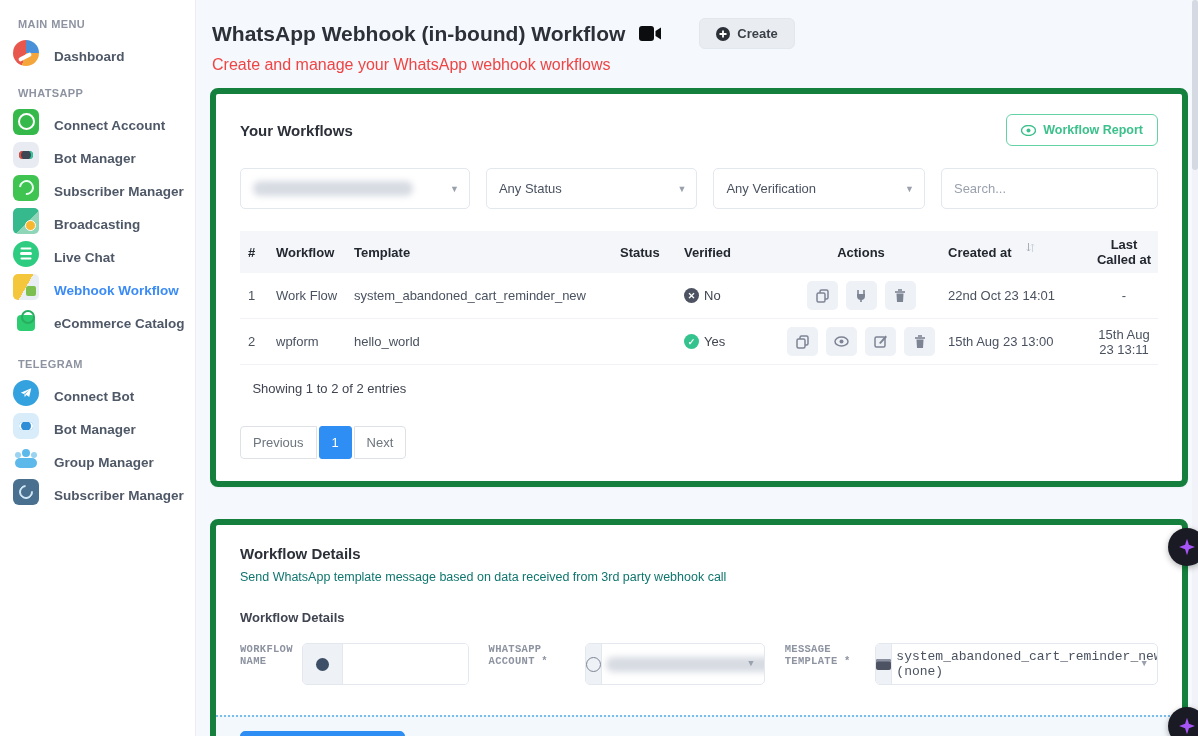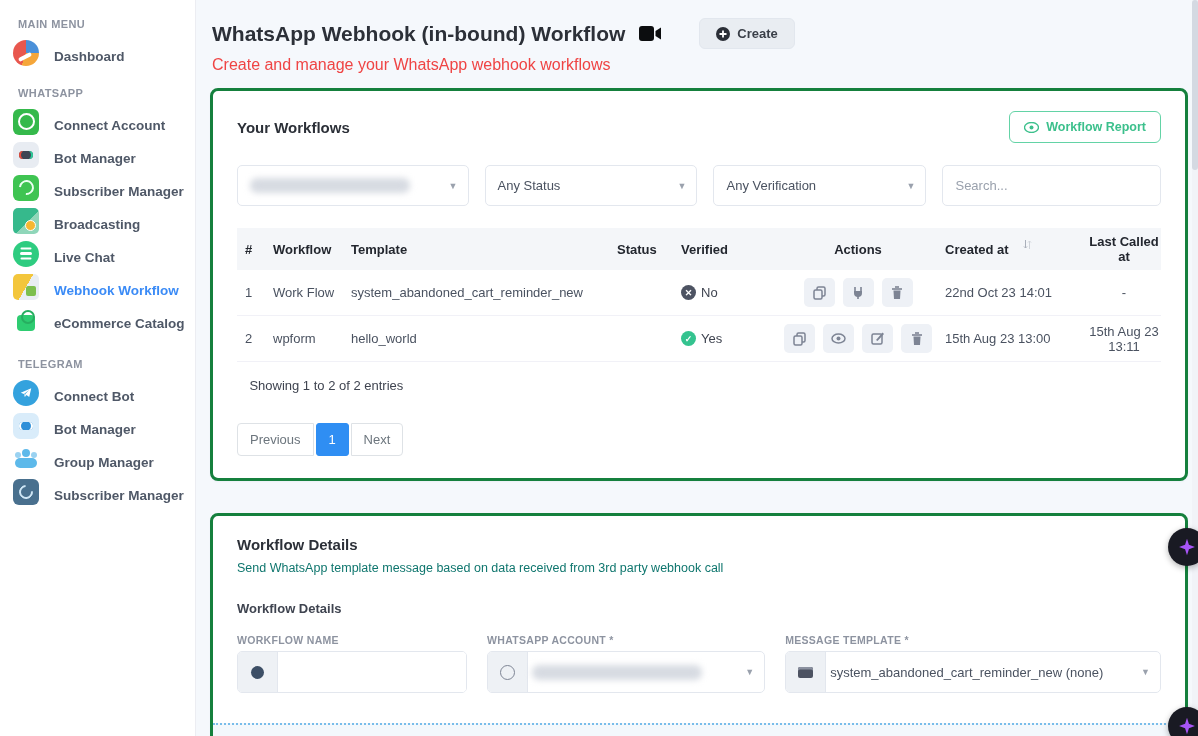--- a/index.html
+++ b/index.html
@@ -62,21 +62,21 @@
 
   
   .page-head { display:flex; align-items:center; gap:14px; padding:8px 0 0 4px; }
   .page-title { font-size:21px; font-weight:700; color:#2c3038; }
   .cam-icon svg { display:block; }
   .btn-create { display:flex; align-items:center; gap:7px; background:#e9edf2; border:1px solid #e2e7ee;
     color:#3a3f48; font-size:13px; font-weight:600; padding:7px 16px; border-radius:6px; cursor:pointer; margin-left:22px; }
   .page-sub { font-size:16px; color:#ef4444; padding:7px 0 0 4px; }
 
   
-  .card { background:#fff; border:3px solid #15803d; border-radius:8px;
+  .card { background:#fff; border:6px solid #15803d; border-radius:8px;
     box-shadow:0 1px 2px rgba(30,60,90,.04); margin-left:2px; }
   .card-workflows { margin-top:14px; width:978px; }
   .cw-head { display:flex; align-items:center; justify-content:space-between; padding:20px 24px 6px 24px; }
   .cw-title { font-size:15px; font-weight:700; color:#2c3038; }
   .btn-report { display:flex; align-items:center; gap:7px; background:#fff; border:1px solid #63d3a6;
     color:#3cc08c; font-size:12.5px; font-weight:600; padding:8px 14px; border-radius:6px; cursor:pointer; }
 
   .filters { display:flex; gap:16px; padding:16px 24px 4px 24px; }
   .fcontrol { height:41px; border:1px solid #e3e7ee; border-radius:5px; background:#fff;
     display:flex; align-items:center; padding:0 12px; font-size:13px; color:#4a5260; position:relative; }
@@ -134,21 +134,21 @@
   .pbtn.page { width:33px; background:#2f8ef3; border-color:#2f8ef3; color:#fff; margin:0 2px; border-radius:3px; }
   .pbtn.next { border-radius:0 4px 4px 0; }
 
   
   .card-details { margin-top:32px; width:978px; overflow:hidden; }
   .cd-body { padding:20px 24px 0 24px; }
   .cd-title { font-size:15px; font-weight:700; color:#2c3038; }
   .cd-sub { font-size:12.5px; color:#0f766e; margin-top:8px; }
   .cd-section { font-size:13px; color:#3f4450; font-weight:600; margin-top:26px; }
   .formrow { display:flex; gap:20px; margin-top:18px; }
-  .fgroup { display:flex; flex-direction:column; }
+  .fgroup { display:flex; flex-direction:row;font-family:Liberation Mono, monospace; }
   .flabel { font-size:10.5px; letter-spacing:.3px; color:#8d93a0; font-weight:700; margin-bottom:5px; }
   .igroup { display:flex; height:42px; border:1px solid #e3e7ee; border-radius:5px; background:#fff;
     overflow:hidden; position:relative; }
   .iprep { width:40px; background:#eef1f5; display:flex; align-items:center; justify-content:center;
     border-right:1px solid #e3e7ee; color:#58606e; }
   .ival { flex:1; display:flex; align-items:center; padding:0 4px; font-size:13px; color:#4a5260; }
   .g-name { width:240px; } .g-acct { width:290px; } .g-tpl { width:392px; }
   .dotcircle { width:13px; height:13px; border-radius:50%; background:#3d4f66; }
   .waoutline { width:15px; height:15px; border:1.5px solid #7d8494; border-radius:50%; }
   .tplicon { width:15px; height:11px; background:#4d5362; border-radius:2px;

